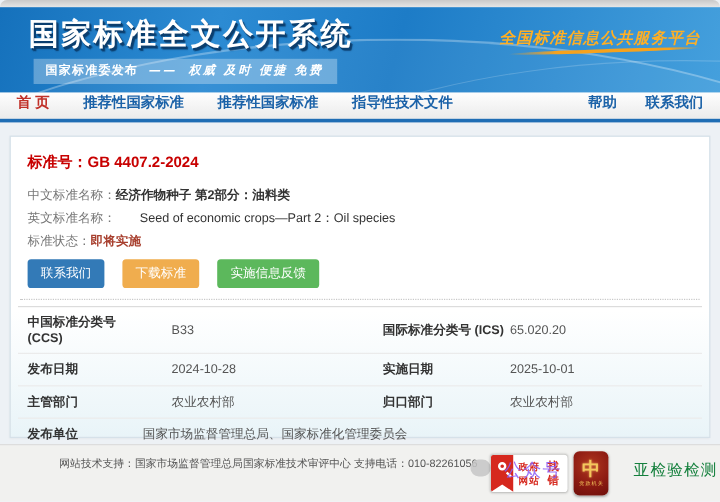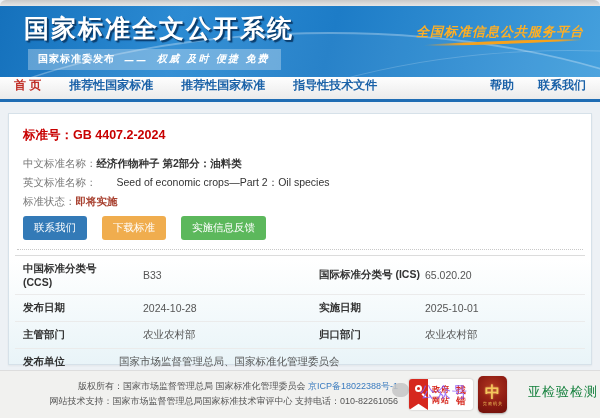--- a/index.html
+++ b/index.html
@@ -169,22 +169,20 @@
     </div>
     <div class="trow">
       <span class="t-label">备注</span>
       <span class="t-span"></span>
     </div>
   </div>
 </div>
 
 <div class="footer">
   <div class="footer-text">
-    <div><span>版权所有：</span><span>国家市场监督管理总局 国家标准化管理委员会</span>
-      <span class="icp-link">京ICP备18022388号-1</span></div>
     <div><span>网站技术支持：</span><span>国家市场监督管理总局国家标准技术审评中心</span>
       <span>支持电话：</span><span>010-82261056</span></div>
   </div>
 
   <div class="wm-bubble"></div>
 
   <div class="gov-error-badge">
     <div class="ribbon">
       <div class="mag"></div>
     </div>

